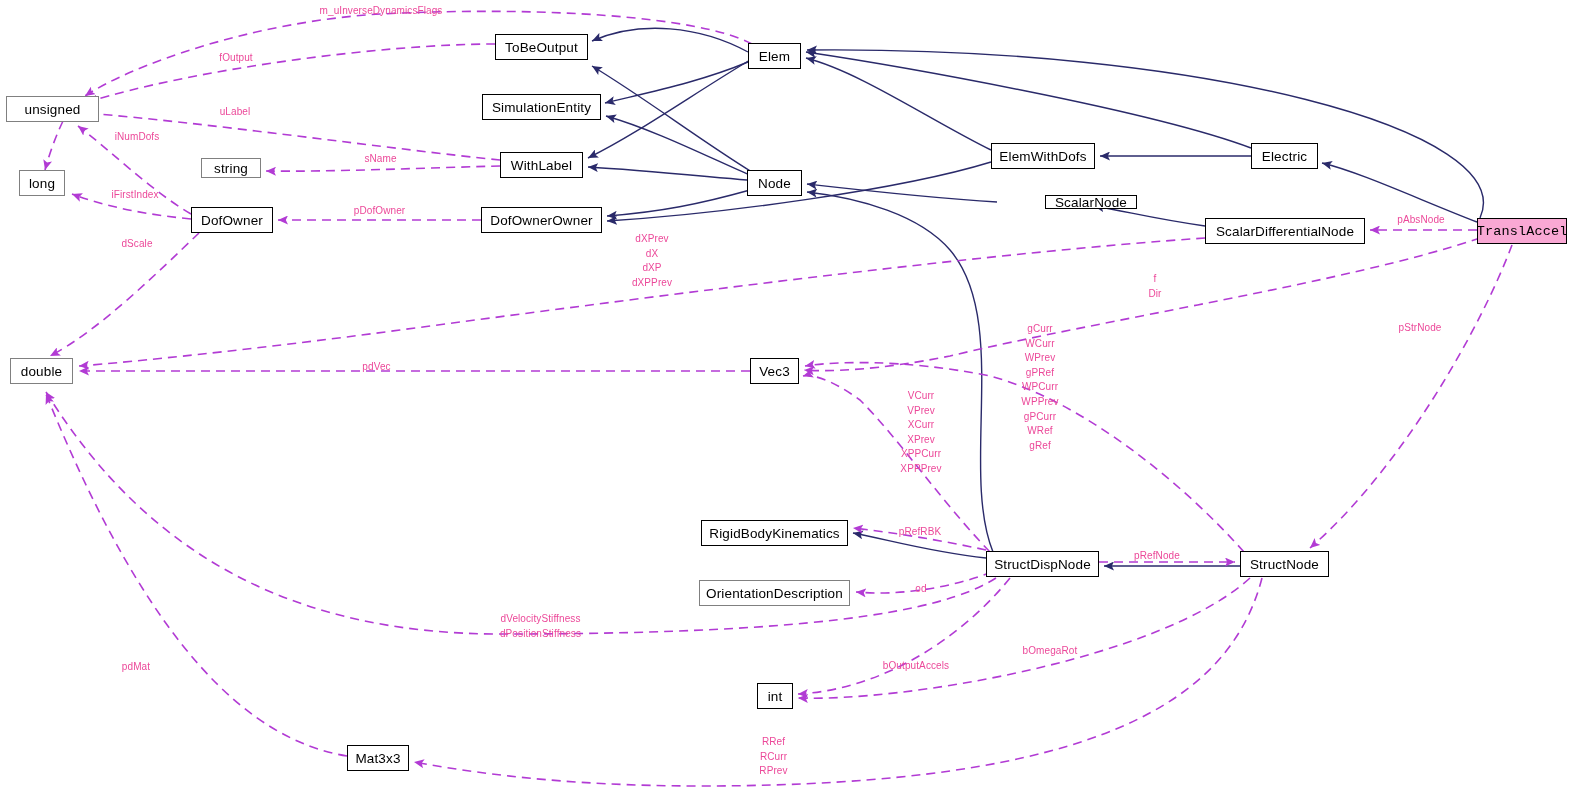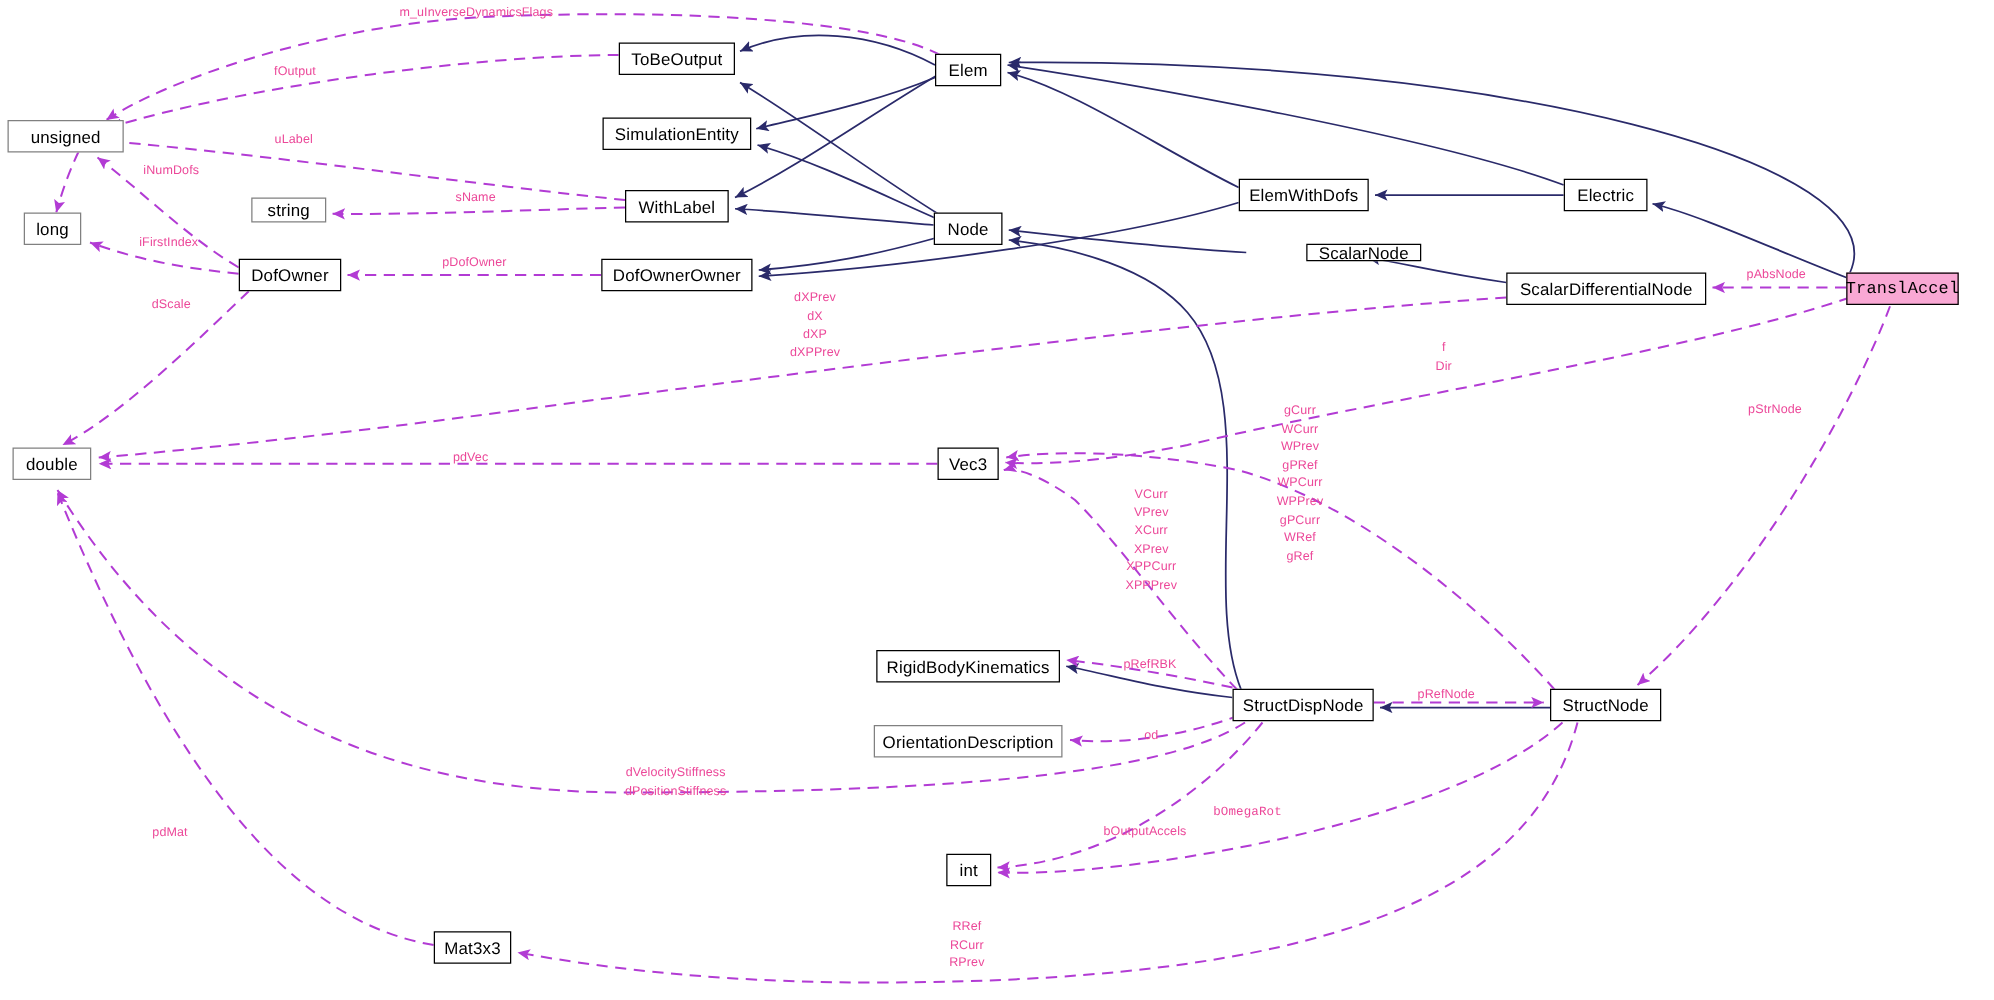--- a/index.html
+++ b/index.html
@@ -208,20 +208,20 @@
 VPrev
 XCurr
 XPrev
 XPPCurr
 XPPPrev</div>
   <div class="edge-label" style="left:887px;top:525px;width:66px;">pRefRBK</div>
   <div class="edge-label" style="left:1121px;top:549px;width:72px;">pRefNode</div>
   <div class="edge-label" style="left:911px;top:582px;width:20px;">od</div>
   <div class="edge-label" style="left:483px;top:612px;width:115px;">dVelocityStiffness
 dPositionStiffness</div>
-  <div class="edge-label" style="left:958px;top:644px;width:80px;font-family:Liberation Mono, monospace;">bOmegaRot</div>
+  <div class="edge-label" style="left:1010px;top:644px;width:80px;">bOmegaRot</div>
   <div class="edge-label" style="left:113px;top:660px;width:46px;">pdMat</div>
   <div class="edge-label" style="left:866px;top:659px;width:100px;">bOutputAccels</div>
   <div class="edge-label" style="left:750px;top:735px;width:47px;">RRef
 RCurr
 RPrev</div>
 
 </div>
 
 </body></html>

